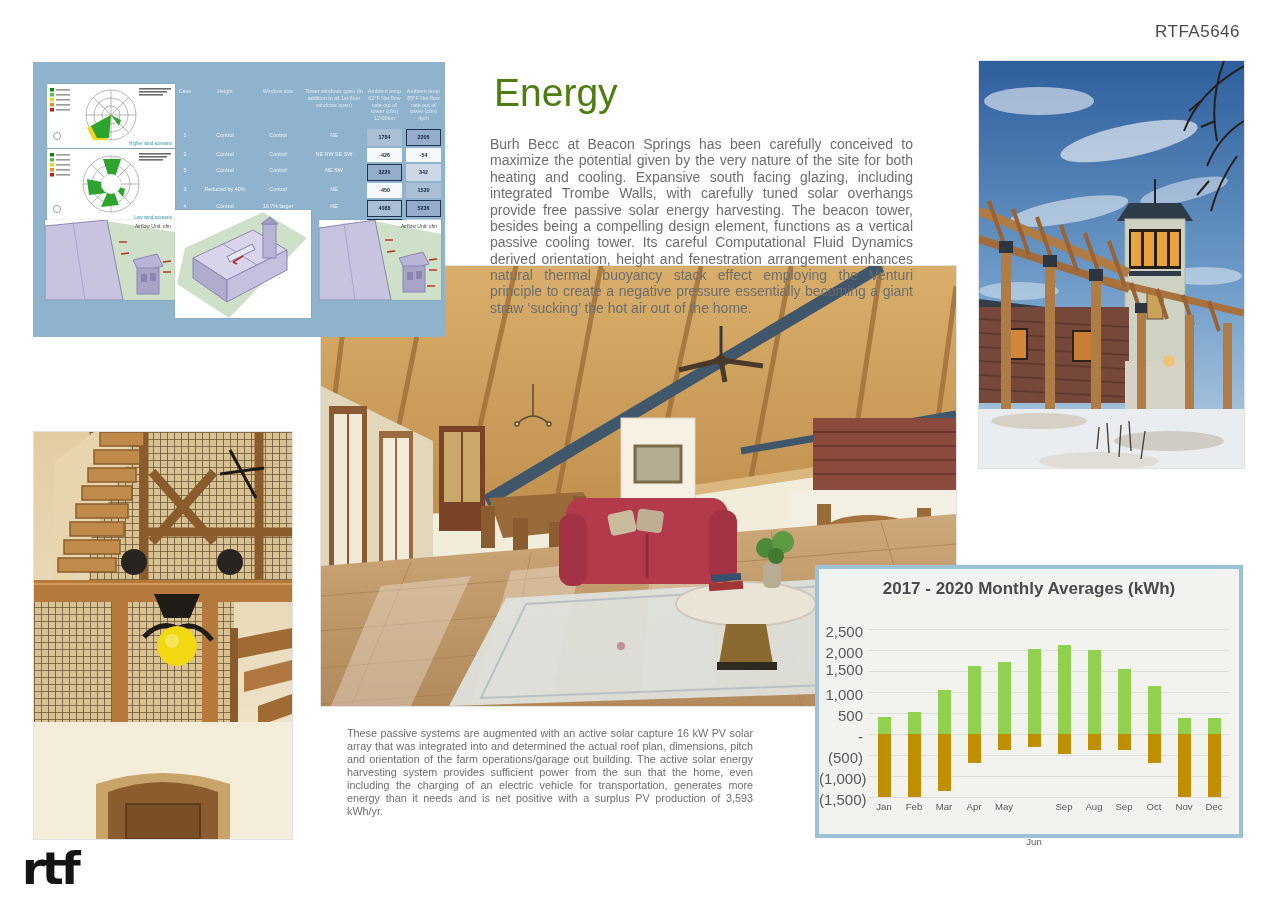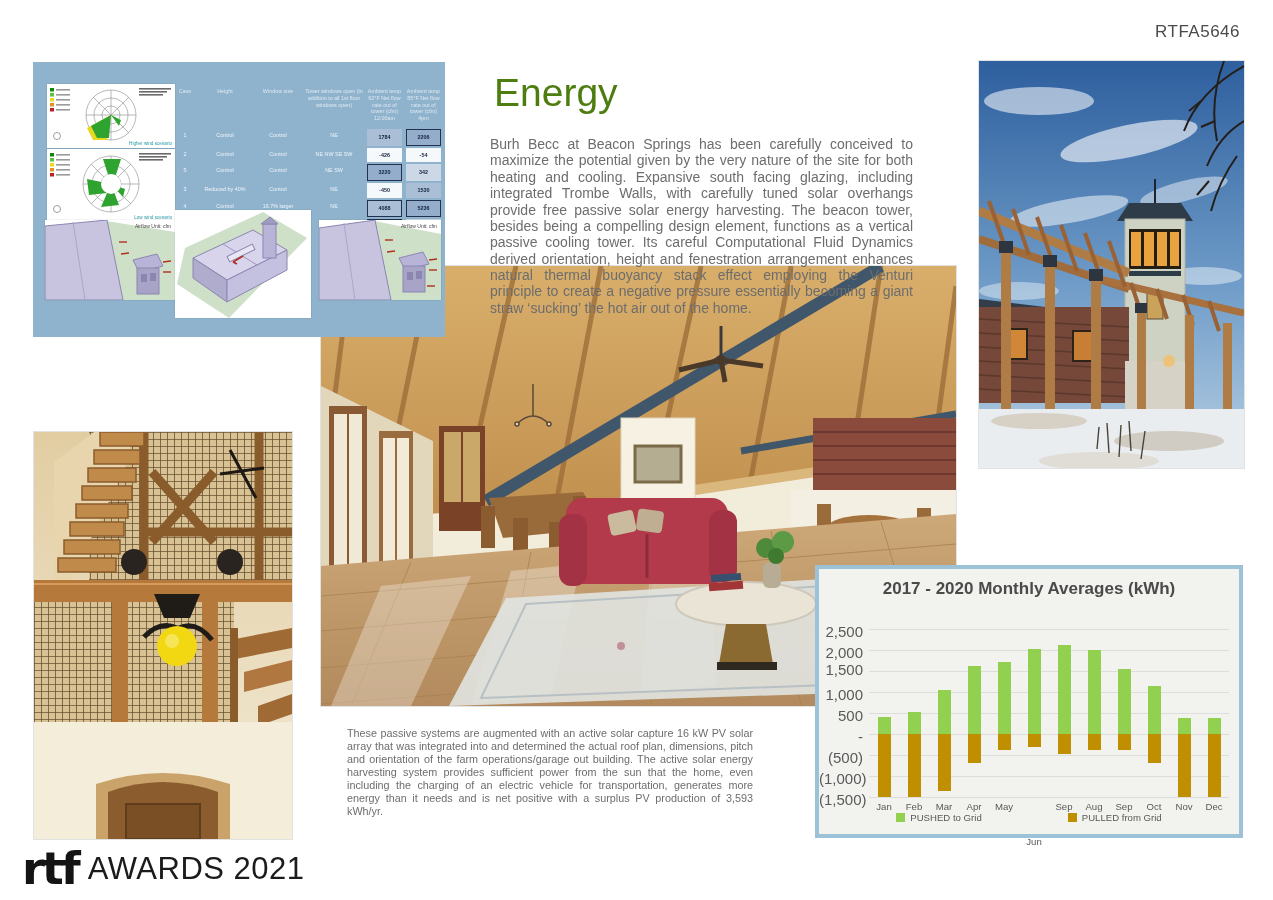--- a/index.html
+++ b/index.html
@@ -61,21 +61,21 @@
   #chart-legend{position:absolute;left:0;right:0;top:243px;display:flex;
     justify-content:center;gap:86px;font-size:9.6px;color:#595959;}
   .legend-item{display:flex;align-items:center;gap:5px;}
   .swatch{width:9px;height:9px;display:inline-block;}
 
   
   #passive-paragraph{left:347px;top:727px;width:406px;font-size:10.8px;line-height:1.2;
     color:#6d6d6d;text-align:justify;}
 
   
-  #footer-logo{left:22px;top:846px;display:flex;align-items:center;gap:10px;}
+  #footer-logo{left:22px;top:846px;display:flex;align-items:flex-start;gap:10px;}
   #rtf-mark{font-weight:800;font-size:46px;letter-spacing:-3px;color:#141414;
     font-family:"DejaVu Sans", sans-serif;line-height:1;transform:scaleY(.95);}
   #awards-text{font-size:31px;color:#1b1b1b;letter-spacing:.5px;font-weight:400;}
 </style>
 </head>
 <body>
 
 <div class="abs" id="page-code">RTFA5646</div>
 
 <div class="abs photo" id="interior-photo">
@@ -653,30 +653,19 @@
       <div class="bar" style="left: 278.5px; width: 13px; top: 57.12px; height: 47.88px; background: rgb(146, 208, 80);"></div>
       <div class="bar" style="left: 278.5px; width: 13px; top: 105px; height: 29.4px; background: rgb(191, 143, 0);"></div>
       <div class="xlabel" style="left: 270px; width: 30px;">Oct</div>
       <div class="bar" style="left: 308.5px; width: 13px; top: 89.04px; height: 15.96px; background: rgb(146, 208, 80);"></div>
       <div class="bar" style="left: 308.5px; width: 13px; top: 105px; height: 63px; background: rgb(191, 143, 0);"></div>
       <div class="xlabel" style="left: 300px; width: 30px;">Nov</div>
       <div class="bar" style="left: 338.5px; width: 13px; top: 89.04px; height: 15.96px; background: rgb(146, 208, 80);"></div>
       <div class="bar" style="left: 338.5px; width: 13px; top: 105px; height: 63px; background: rgb(191, 143, 0);"></div>
       <div class="xlabel" style="left: 330px; width: 30px;">Dec</div>
     </div>
-  <div id="chart-legend">
-      <div class="legend-item">
-        <span class="swatch" style="background: rgb(146, 208, 80);"></span>
-        <span>PUSHED to Grid</span>
-      </div>
-      <div class="legend-item">
-        <span class="swatch" style="background: rgb(191, 143, 0);"></span>
-        <span>PULLED from Grid</span>
-      </div>
-    </div>
 </div>
 
 <div class="abs" id="passive-paragraph">These passive systems are augmented with an active solar capture 16 kW PV solar array that was integrated into and determined the actual roof plan, dimensions, pitch and orientation of the farm operations/garage out building. The active solar energy harvesting system provides sufficient power from the sun that the home, even including the charging of an electric vehicle for transportation, generates more energy than it needs and is net positive with a surplus PV production of 3,593 kWh/yr.</div>
 
 <div class="abs" id="footer-logo">
   <span id="rtf-mark">rtf</span>
-  <span id="awards-text">AWARDS 2021</span>
 </div>
 
 </body></html>

